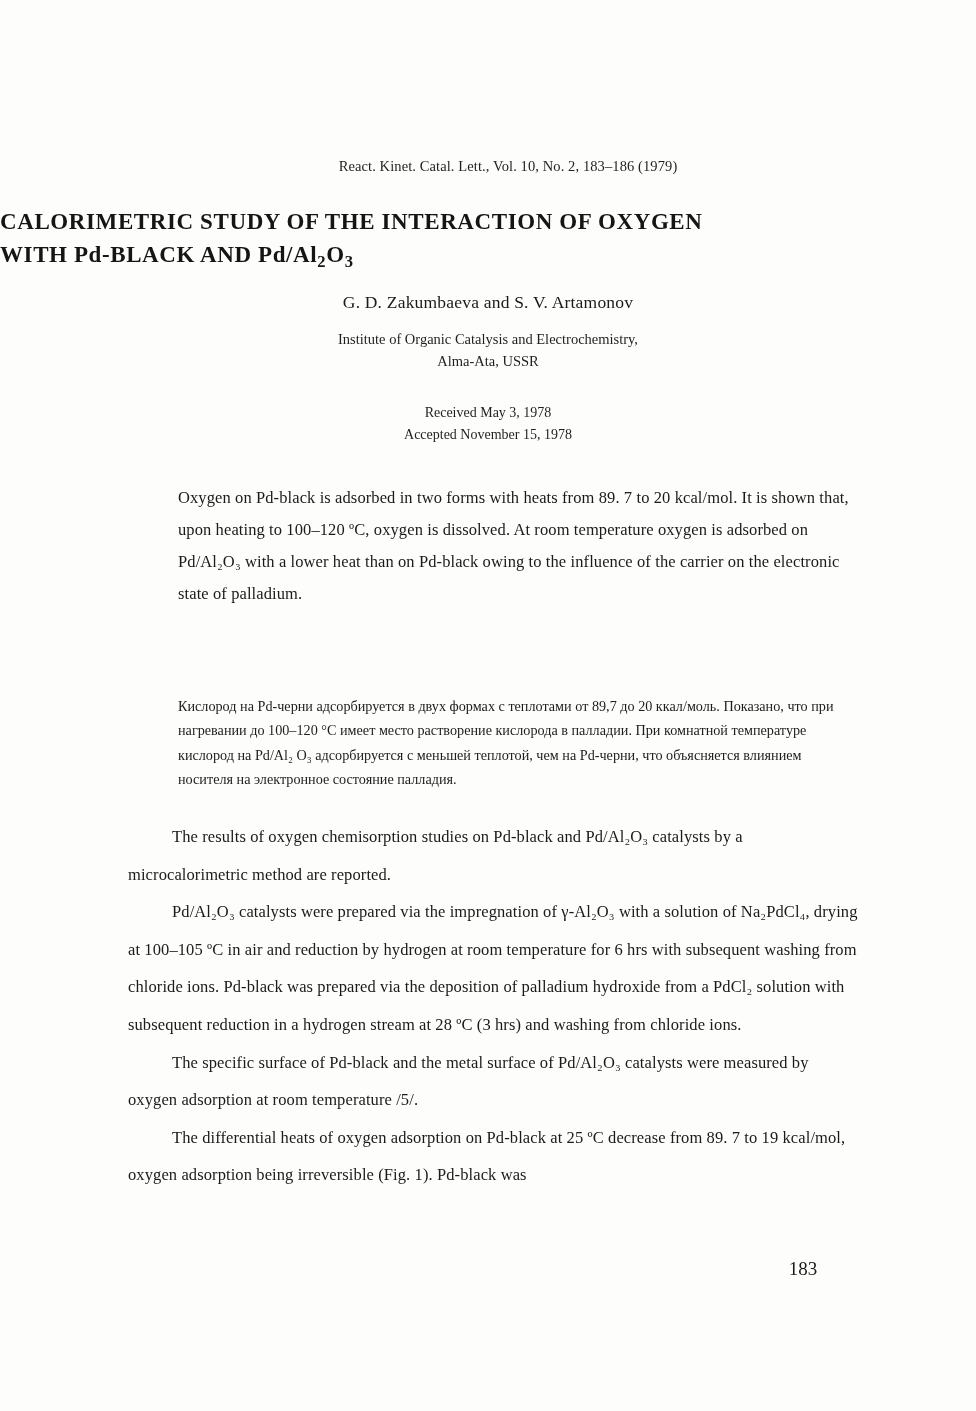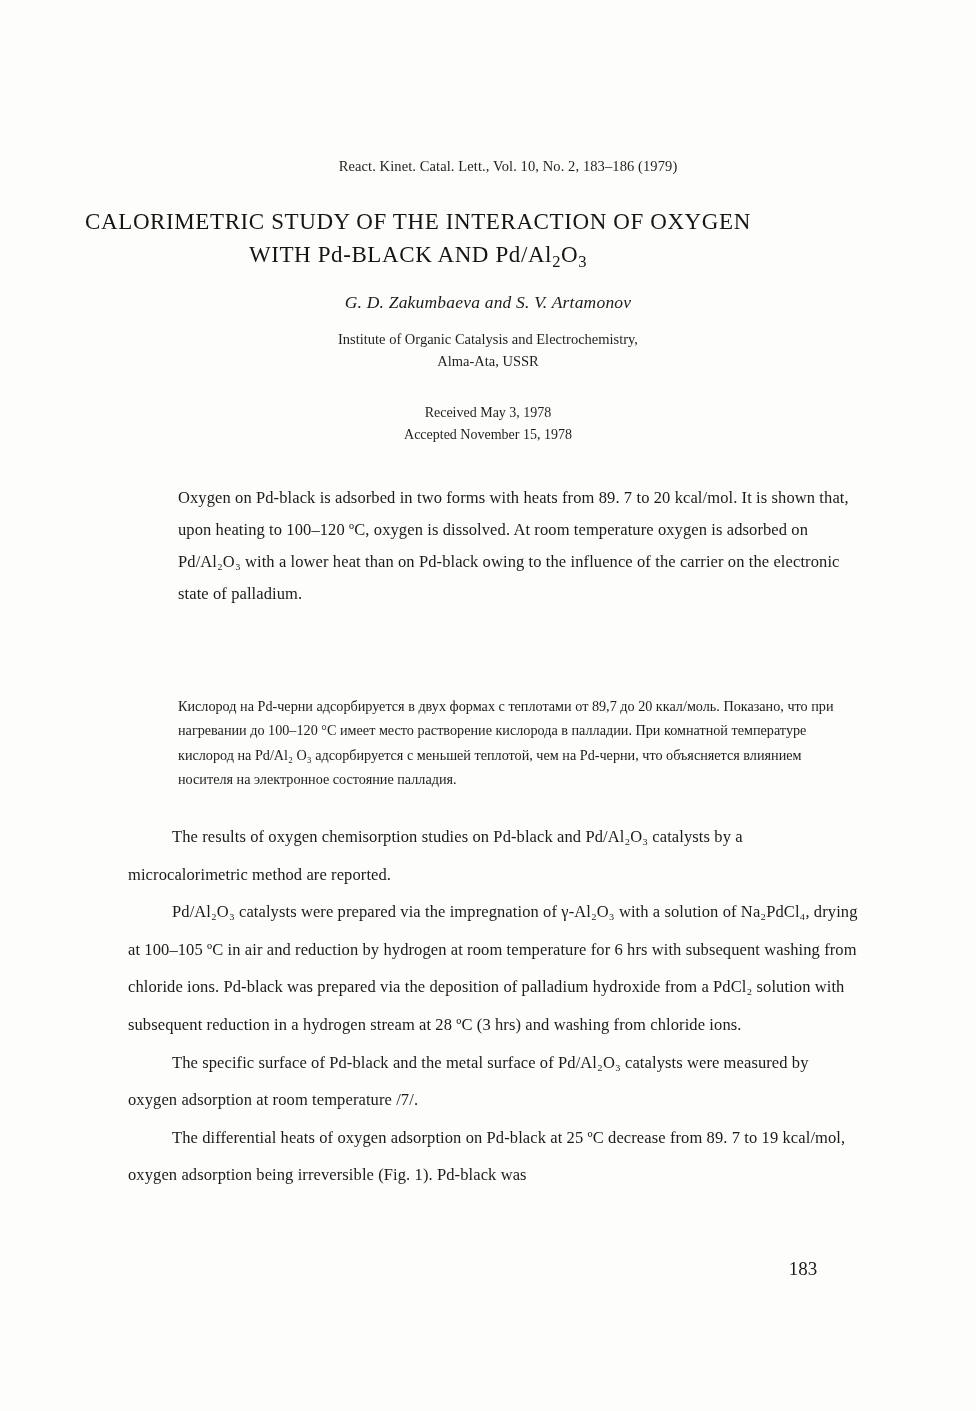--- a/index.html
+++ b/index.html
@@ -32,36 +32,35 @@
     letter-spacing: 0.1px;
     color: #1f1f1f;
     padding-left: 40px;
     box-sizing: border-box;
   }
   .title {
     position: absolute;
     top: 205px;
     left: 0;
     width: 836px;
-    text-align: center;
     font-size: 23px;
     letter-spacing: 0.6px;
     color: #151515;
     line-height: 1.45;
+    font-weight: bold;
   }
   .title .line2 { display: block; }
   .authors {
     position: absolute;
     top: 292px;
     left: 0;
     width: 976px;
     text-align: center;
     font-size: 17.5px;
     letter-spacing: 0.2px;
-    font-style: italic;
   }
   .affiliation {
     position: absolute;
     top: 328px;
     left: 0;
     width: 976px;
     text-align: center;
     font-size: 14.5px;
     line-height: 1.55;
     color: #1f1f1f;
@@ -147,19 +146,19 @@
     <div>Accepted November 15, 1978</div>
   </div>
 
   <div class="abstract-en">Oxygen on Pd-black is adsorbed in two forms with heats from 89. 7 to 20 kcal/mol. It is shown that, upon heating to 100–120 ºC, oxygen is dissolved. At room temperature oxygen is adsorbed on Pd/Al₂O₃ with a lower heat than on Pd-black owing to the influence of the carrier on the electronic state of palladium.</div>
 
   <div class="abstract-ru">Кислород на Pd-черни адсорбируется в двух формах с теплотами от 89,7 до 20 ккал/моль. Показано, что при нагревании до 100–120 °C имеет место растворение кислорода в палладии. При комнатной температуре кислород на Pd/Al₂ O₃ адсорбируется с меньшей теплотой, чем на Pd-черни, что объясняется влиянием носителя на электронное состояние палладия.</div>
 
   <div class="body-text">
     <p>The results of oxygen chemisorption studies on Pd-black and Pd/Al₂O₃ catalysts by a microcalorimetric method are reported.</p>
     <p>Pd/Al₂O₃ catalysts were prepared via the impregnation of γ-Al₂O₃ with a solution of Na₂PdCl₄, drying at 100–105 ºC in air and reduction by hydrogen at room temperature for 6 hrs with subsequent washing from chloride ions. Pd-black was prepared via the deposition of palladium hydroxide from a PdCl₂ solution with subsequent reduction in a hydrogen stream at 28 ºC (3 hrs) and washing from chloride ions.</p>
-    <p>The specific surface of Pd-black and the metal surface of Pd/Al₂O₃ catalysts were measured by oxygen adsorption at room temperature /7/.</p>
+    <p>The specific surface of Pd-black and the metal surface of Pd/Al₂O₃ catalysts were measured by oxygen adsorption at room temperature /5/.</p>
     <p>The differential heats of oxygen adsorption on Pd-black at 25 ºC decrease from 89. 7 to 19 kcal/mol, oxygen adsorption being irreversible (Fig. 1). Pd-black was</p>
   </div>
 
   <div class="page-number">183</div>
 
 </div>
 
 </body></html>

